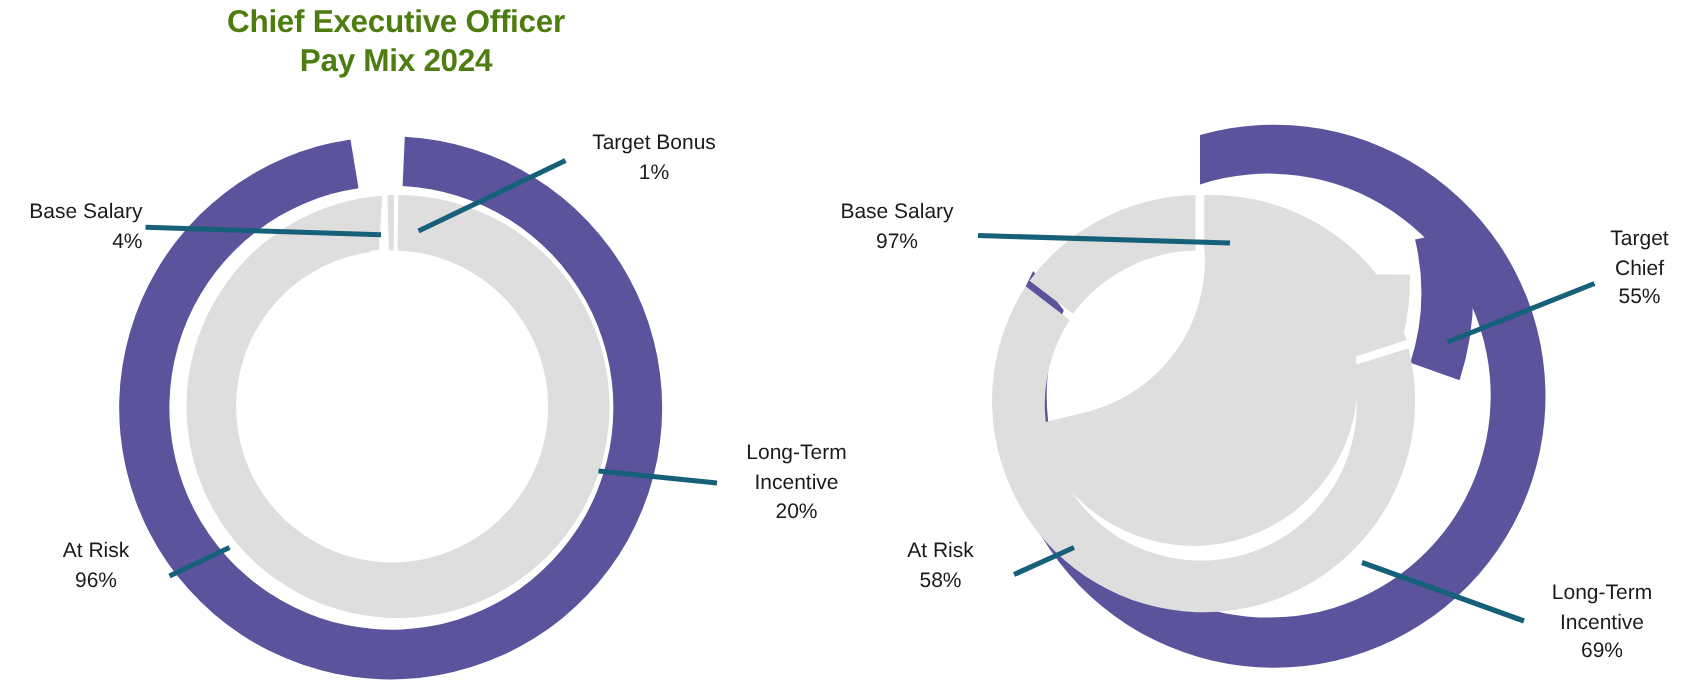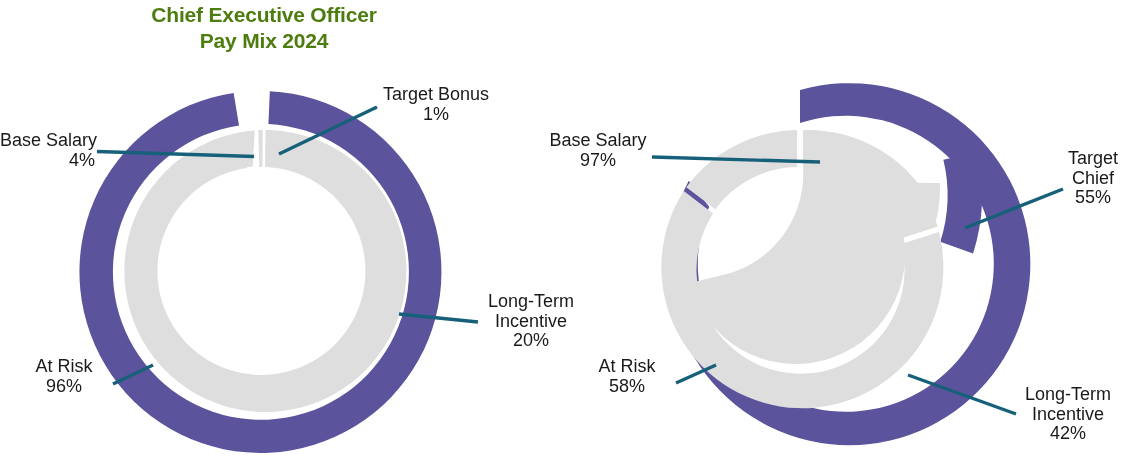--- a/index.html
+++ b/index.html
@@ -37,21 +37,21 @@
     font-size: 12px;
     vertical-align: super;
     line-height: 0;
   }
   svg.donuts {
     position: absolute;
     left: 0; top: 0;
   }
   .lbl {
     position: absolute;
-    font-size: 18px;
+    font-size: 14px;
     line-height: 19.5px;
     color: #1a1a1a;
     white-space: nowrap;
   }
   .lbl .v { display: block; }
   .ta-r { text-align: right; }
   .ta-c { text-align: center; }
 </style>
 </head>
 <body>
@@ -178,21 +178,21 @@
 
   <div class="lbl ta-c" id="neo-lbl-bonus" style="left:1060px; top:149px; width:66px;">
     <span class="v">Target</span>
     <span class="v">Chief</span>
     <span class="v">55%</span>
   </div>
 
   <div class="lbl ta-c" id="neo-lbl-lti" style="left:1020px; top:385px; width:96px;">
     <span class="v">Long-Term</span>
     <span class="v">Incentive</span>
-    <span class="v">42%</span>
+    <span class="v">69%</span>
   </div>
 
   <div class="lbl ta-c" id="neo-lbl-risk" style="left:584px; top:357px; width:86px;">
     <span class="v">At Risk</span>
     <span class="v">58%</span>
   </div>
 
 </div>
 
 </body></html>

